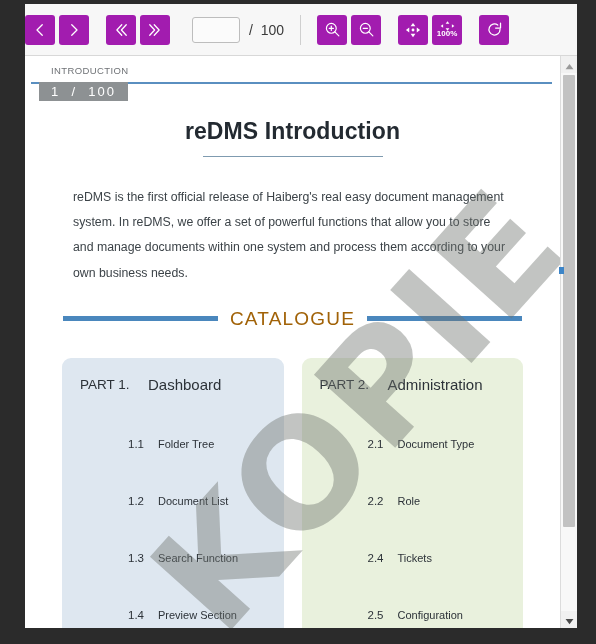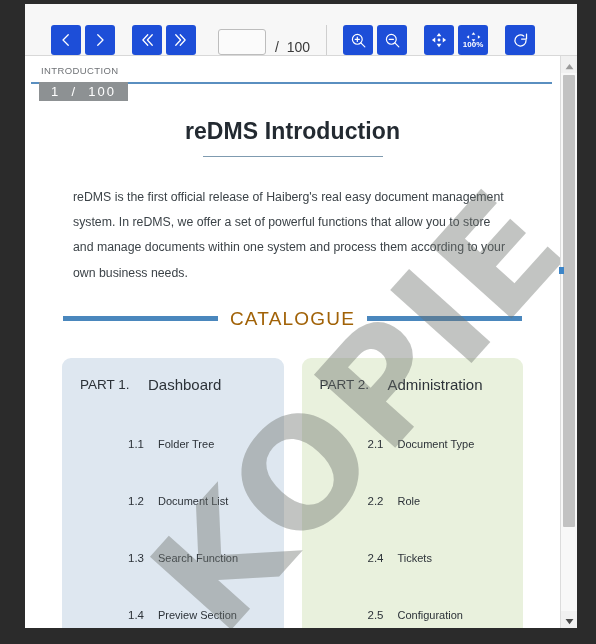--- a/index.html
+++ b/index.html
@@ -28,31 +28,31 @@
     flex-direction: column;
     overflow: hidden;
   }
 
   
   #toolbar {
     height: 52px;
     background: #f7f7f7;
     border-bottom: 1px solid #d8d8d8;
     display: flex;
-    align-items: flex-end;
+    align-items: center;
     flex: 0 0 auto;
-    padding-left: 26px;
+    padding-left: 0;
   }
   .tb-group { display: flex; align-items: center; }
   .gap-md { width: 17px; }
   .gap-lg { width: 22px; }
 
   .tb-btn {
     width: 30px; height: 30px;
-    background: #1d4ed8;
+    background: #a21caf;
     border: none;
     border-radius: 3px;
     margin-right: 4px;
     display: flex; align-items: center; justify-content: center;
     cursor: pointer;
     padding: 0;
   }
   .tb-btn:last-child { margin-right: 0; }
   .tb-btn svg { display: block; }
 
@@ -95,21 +95,21 @@
   }
 
   
   #slide-head {
     position: relative;
     height: 38px;
     margin: 6px 8px 0 6px;
   }
   .head-label {
     position: absolute;
-    left: 10px; top: 3px;
+    left: 20px; top: 3px;
     font-size: 9.5px;
     letter-spacing: 0.4px;
     color: #6f7276;
   }
   .head-rule {
     position: absolute;
     left: 0; right: 0; top: 20px;
     height: 1.5px;
     background: #5a8fc0;
   }

